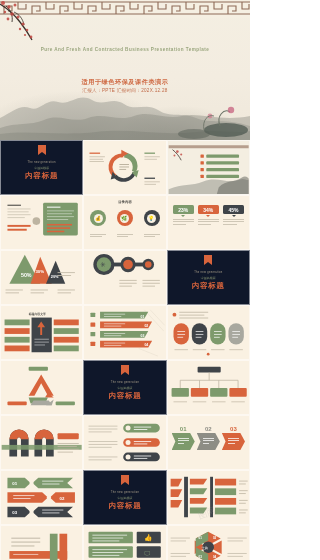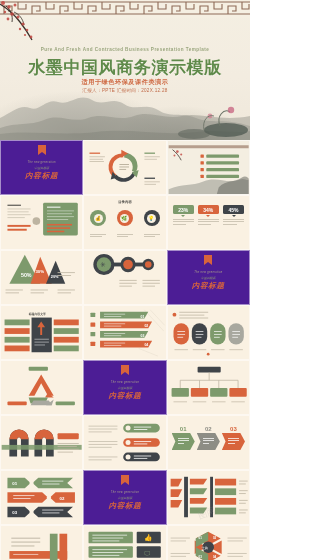--- a/index.html
+++ b/index.html
@@ -56,21 +56,21 @@
     grid-auto-rows:55px;
     gap:0;
     background:#fbf3e6;
   }
   .th {
     position:relative; overflow:hidden;
     background:#faf1e2;
     border:.4px solid rgba(255,255,255,0.5);
   }
   .th.cream { background:#faf1e2; }
-  .th.khaki { background:#4c1d95;font-style:italic; }
+  .th.khaki { background:#0f172a; }
 
   
   .divider-mark { position:absolute; top:4px; left:50%; transform:translateX(-50%); width:8px; height:10px; }
   .divider-en { position:absolute; top:20px; left:0; width:100%; text-align:center; font-size:2.6px; color:#aba08b; letter-spacing:.3px; }
   .divider-cn-s { position:absolute; top:25px; left:0; width:100%; text-align:center; font-size:3px; color:#8e9a72; }
   .divider-cn { position:absolute; top:30px; left:0; width:100%; text-align:center; font-size:7.5px; font-weight:bold; color:#d8643c; letter-spacing:.8px; }
 
   .thumb-title { position:absolute; top:4px; left:0; width:100%; text-align:center; font-size:3.4px; font-weight:bold; color:#55544f; }
 
   
@@ -165,21 +165,20 @@
         <circle cx="23" cy="24" r="1.6"></circle>
           <circle cx="27" cy="30" r="1.3"></circle>
           <circle cx="20" cy="29" r="1.2"></circle>
         <circle cx="31" cy="37" r="1.4"></circle>
           <circle cx="25" cy="35" r="1.1"></circle>
           <circle cx="5" cy="12" r="1.2"></circle>
       </g>
     </svg>
 
     <div class="hero-en">Pure And Fresh And Contracted Business Presentation Template</div>
-    <div class="hero-title">水墨中国风商务演示模版</div>
     <div class="hero-sub">适用于绿色环保及课件类演示</div>
     <div class="hero-meta">汇报人：PPTE    汇报时间：202X.12.28</div>
   </div>
 
   <div class="grid">
 
     <div class="th khaki">
       <svg class="divider-mark" viewBox="0 0 8 10">
           <path d="M0,0 H8 V10 L4,7 L0,10 Z" fill="#d8643c"></path>
         </svg>

